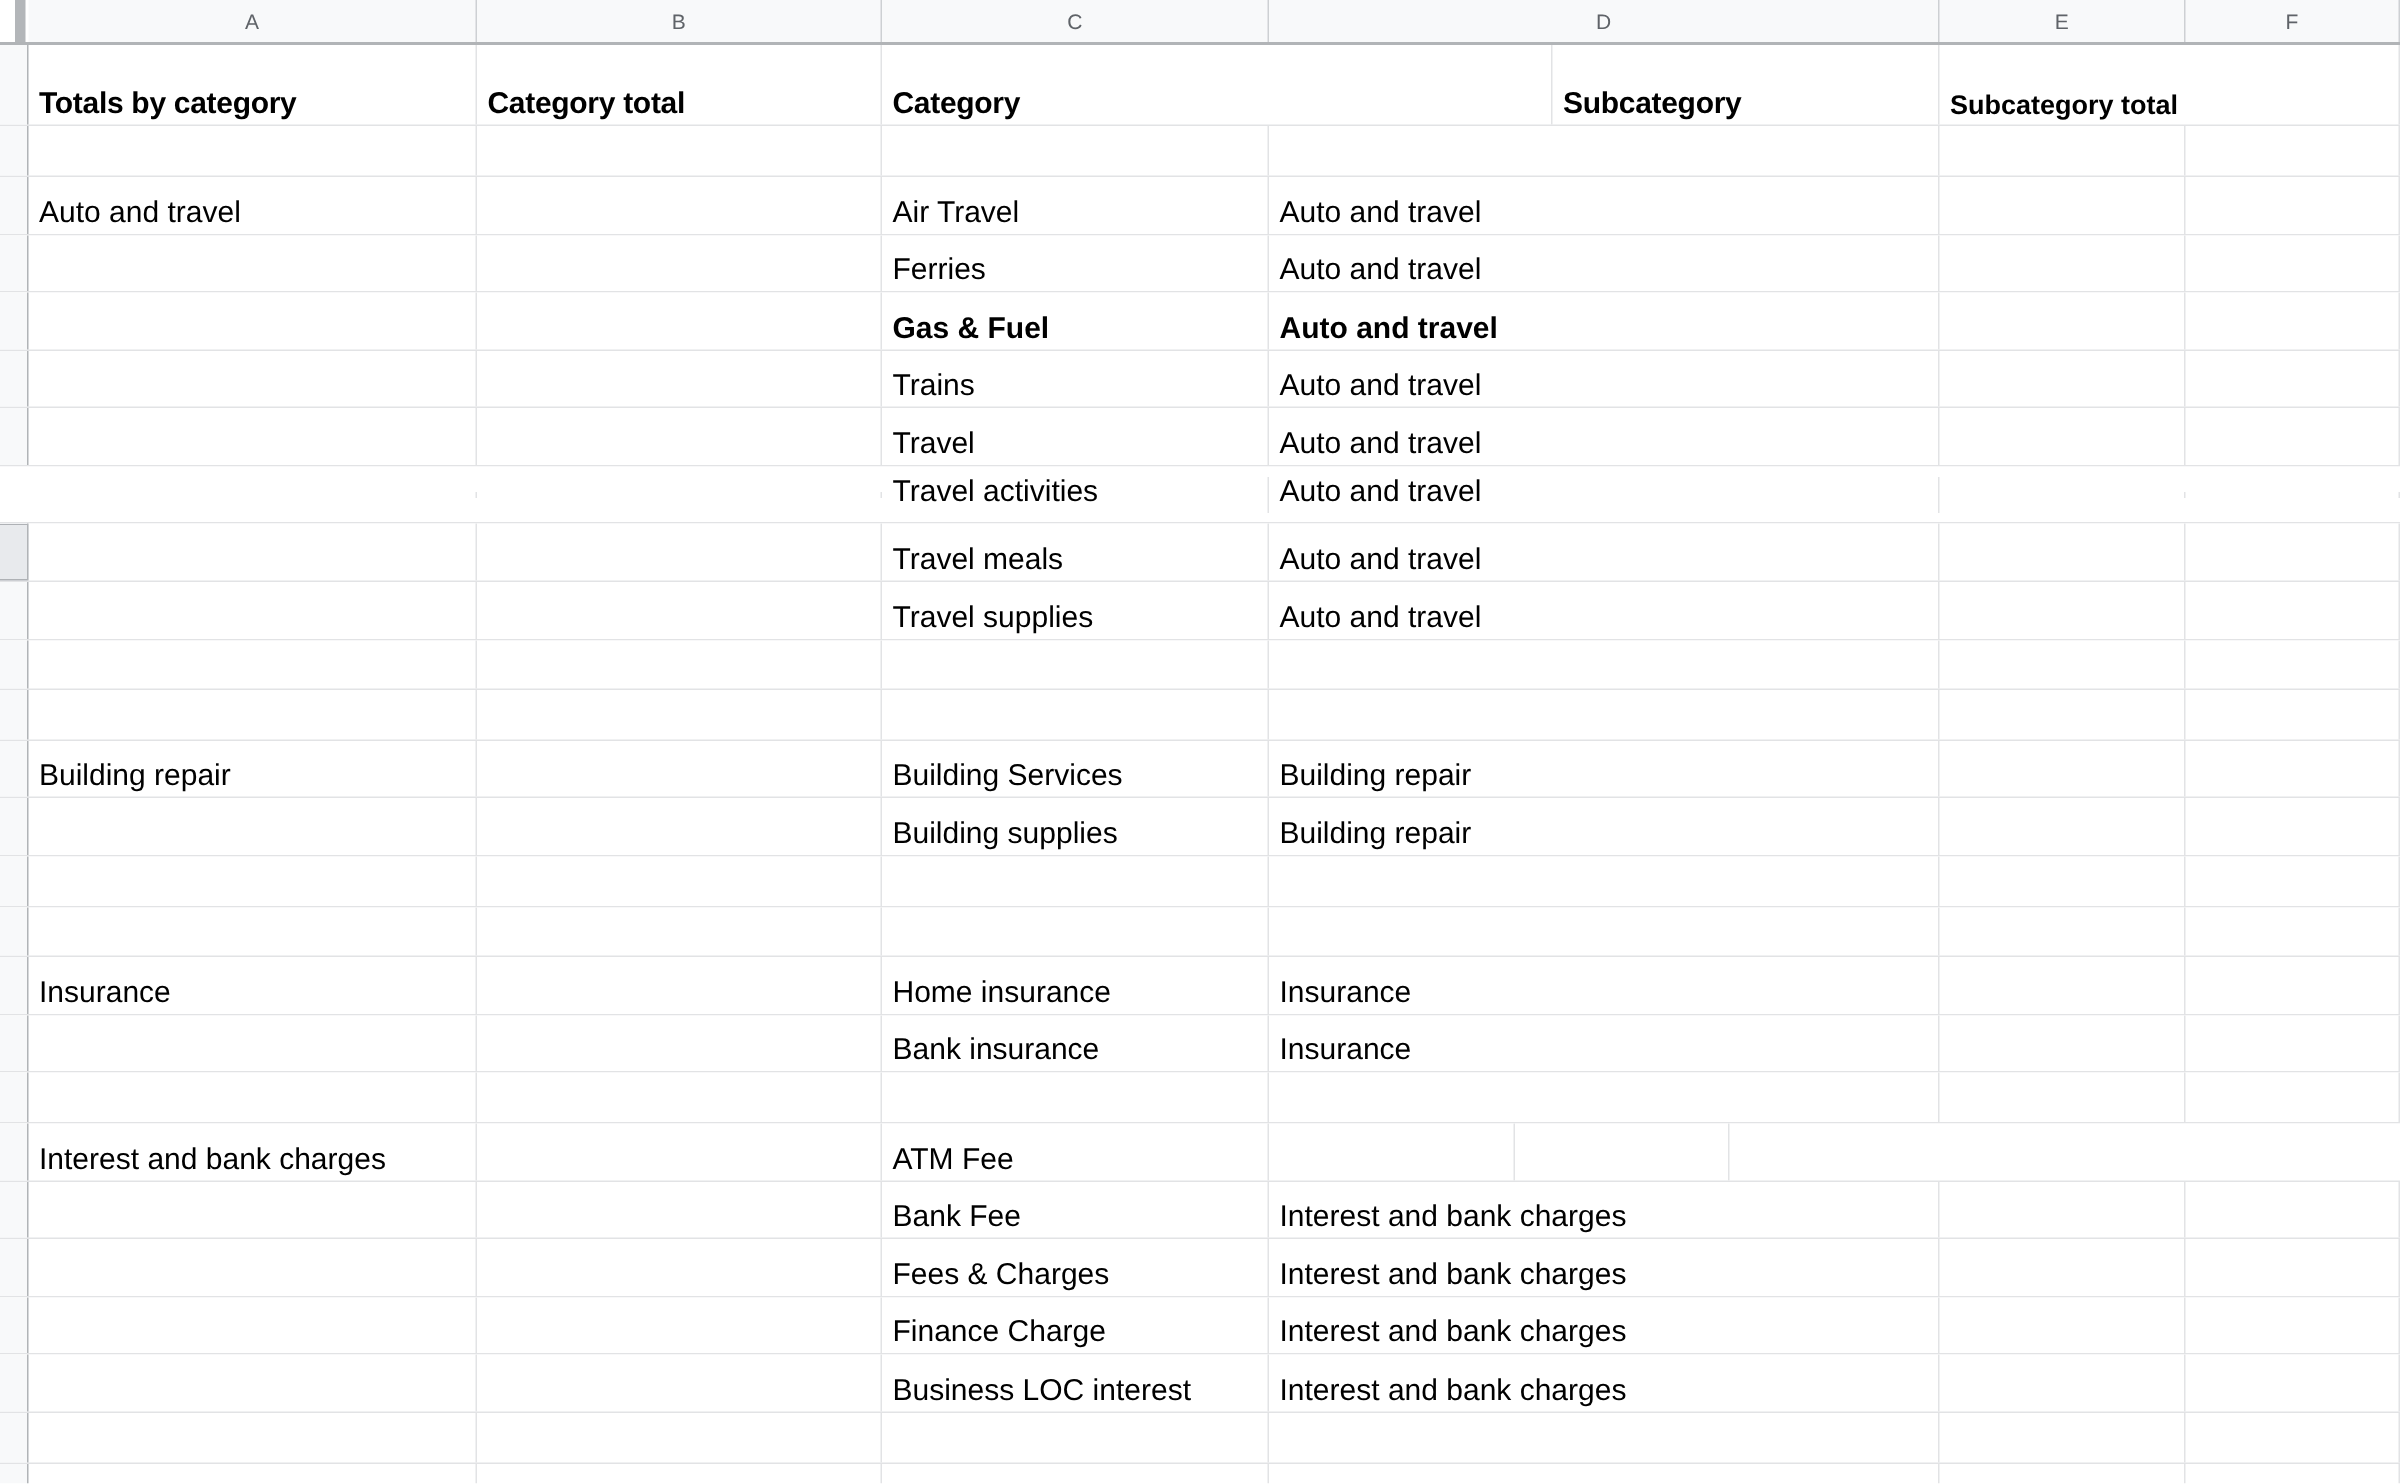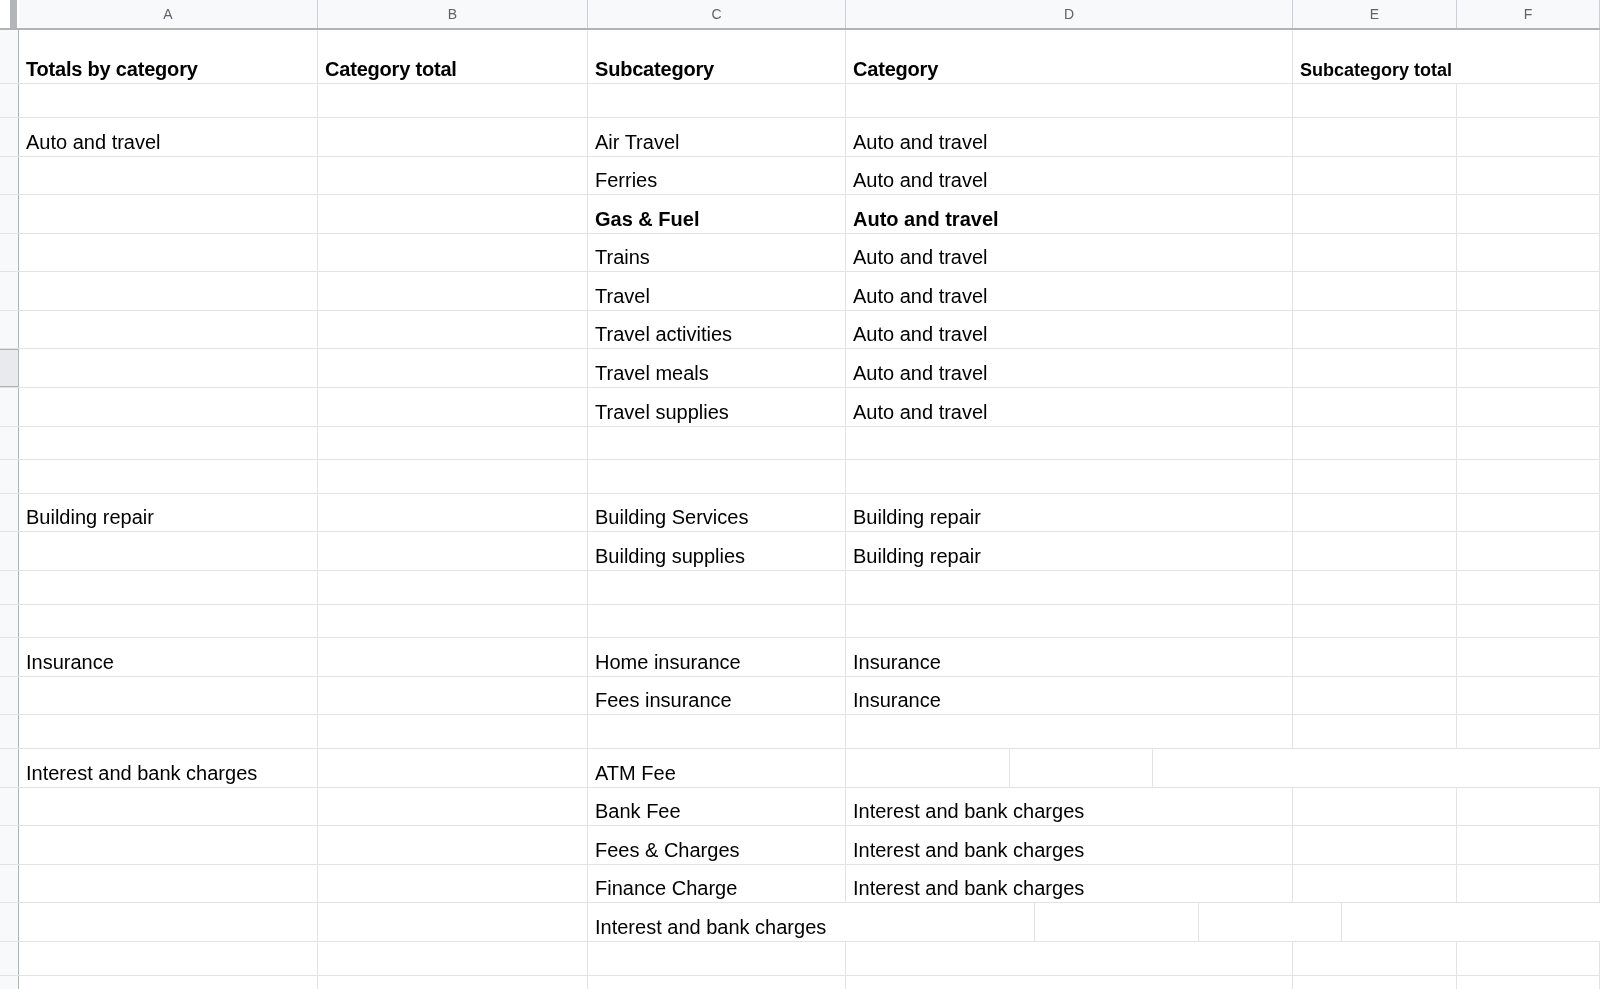--- a/index.html
+++ b/index.html
@@ -70,25 +70,25 @@
   <div class="grid-body">
 
   <div class="row header-row" style="height: 54px;">
         <div class="gutter"></div>
         <div class="cell col-A" style="width: 299px;">
           <span class="cell-text">Totals by category</span>
         </div>
         <div class="cell col-B" style="width: 270px;">
           <span class="cell-text">Category total</span>
         </div>
+        <div class="cell col-D" style="width: 447px;">
+          <span class="cell-text">Category</span>
+        </div>
         <div class="cell col-C" style="width: 258px;">
           <span class="cell-text">Subcategory</span>
-        </div>
-        <div class="cell col-D" style="width: 447px;">
-          <span class="cell-text">Category</span>
         </div>
         <div class="cell col-E no-right" style="width: 164px;">
           <span class="cell-text">Subcategory total</span>
         </div>
         <div class="cell col-F" style="width: 143px;"></div>
       </div>
       <div class="row" style="height: 34px;">
         <div class="gutter"></div>
         <div class="cell col-A" style="width: 299px;"></div>
         <div class="cell col-B" style="width: 270px;"></div>
@@ -157,21 +157,21 @@
         <div class="cell col-B" style="width: 270px;"></div>
         <div class="cell col-C" style="width: 258px;">
           <span class="cell-text">Travel</span>
         </div>
         <div class="cell col-D" style="width: 447px;">
           <span class="cell-text">Auto and travel</span>
         </div>
         <div class="cell col-E" style="width: 164px;"></div>
         <div class="cell col-F" style="width: 143px;"></div>
       </div>
-      <div class="row" style="height: 38px;">
+      <div class="row" style="height: 38px; align-items: center;">
         <div class="gutter"></div>
         <div class="cell col-A" style="width: 299px;"></div>
         <div class="cell col-B" style="width: 270px;"></div>
         <div class="cell col-C" style="width: 258px;">
           <span class="cell-text">Travel activities</span>
         </div>
         <div class="cell col-D" style="width: 447px;">
           <span class="cell-text">Auto and travel</span>
         </div>
         <div class="cell col-E" style="width: 164px;"></div>
@@ -280,21 +280,21 @@
           <span class="cell-text">Insurance</span>
         </div>
         <div class="cell col-E" style="width: 164px;"></div>
         <div class="cell col-F" style="width: 143px;"></div>
       </div>
       <div class="row" style="height: 38px;">
         <div class="gutter"></div>
         <div class="cell col-A" style="width: 299px;"></div>
         <div class="cell col-B" style="width: 270px;"></div>
         <div class="cell col-C" style="width: 258px;">
-          <span class="cell-text">Fees insurance</span>
+          <span class="cell-text">Bank insurance</span>
         </div>
         <div class="cell col-D" style="width: 447px;">
           <span class="cell-text">Insurance</span>
         </div>
         <div class="cell col-E" style="width: 164px;"></div>
         <div class="cell col-F" style="width: 143px;"></div>
       </div>
       <div class="row" style="height: 34px;">
         <div class="gutter"></div>
         <div class="cell col-A" style="width: 299px;"></div>
@@ -352,20 +352,23 @@
         <div class="cell col-D" style="width: 447px;">
           <span class="cell-text">Interest and bank charges</span>
         </div>
         <div class="cell col-E" style="width: 164px;"></div>
         <div class="cell col-F" style="width: 143px;"></div>
       </div>
       <div class="row" style="height: 39px;">
         <div class="gutter"></div>
         <div class="cell col-A" style="width: 299px;"></div>
         <div class="cell col-B" style="width: 270px;"></div>
+        <div class="cell col-C" style="width: 258px;">
+          <span class="cell-text">Business LOC interest</span>
+        </div>
         <div class="cell col-D" style="width: 447px;">
           <span class="cell-text">Interest and bank charges</span>
         </div>
         <div class="cell col-E" style="width: 164px;"></div>
         <div class="cell col-F" style="width: 143px;"></div>
       </div>
       <div class="row" style="height: 34px;">
         <div class="gutter"></div>
         <div class="cell col-A" style="width: 299px;"></div>
         <div class="cell col-B" style="width: 270px;"></div>

